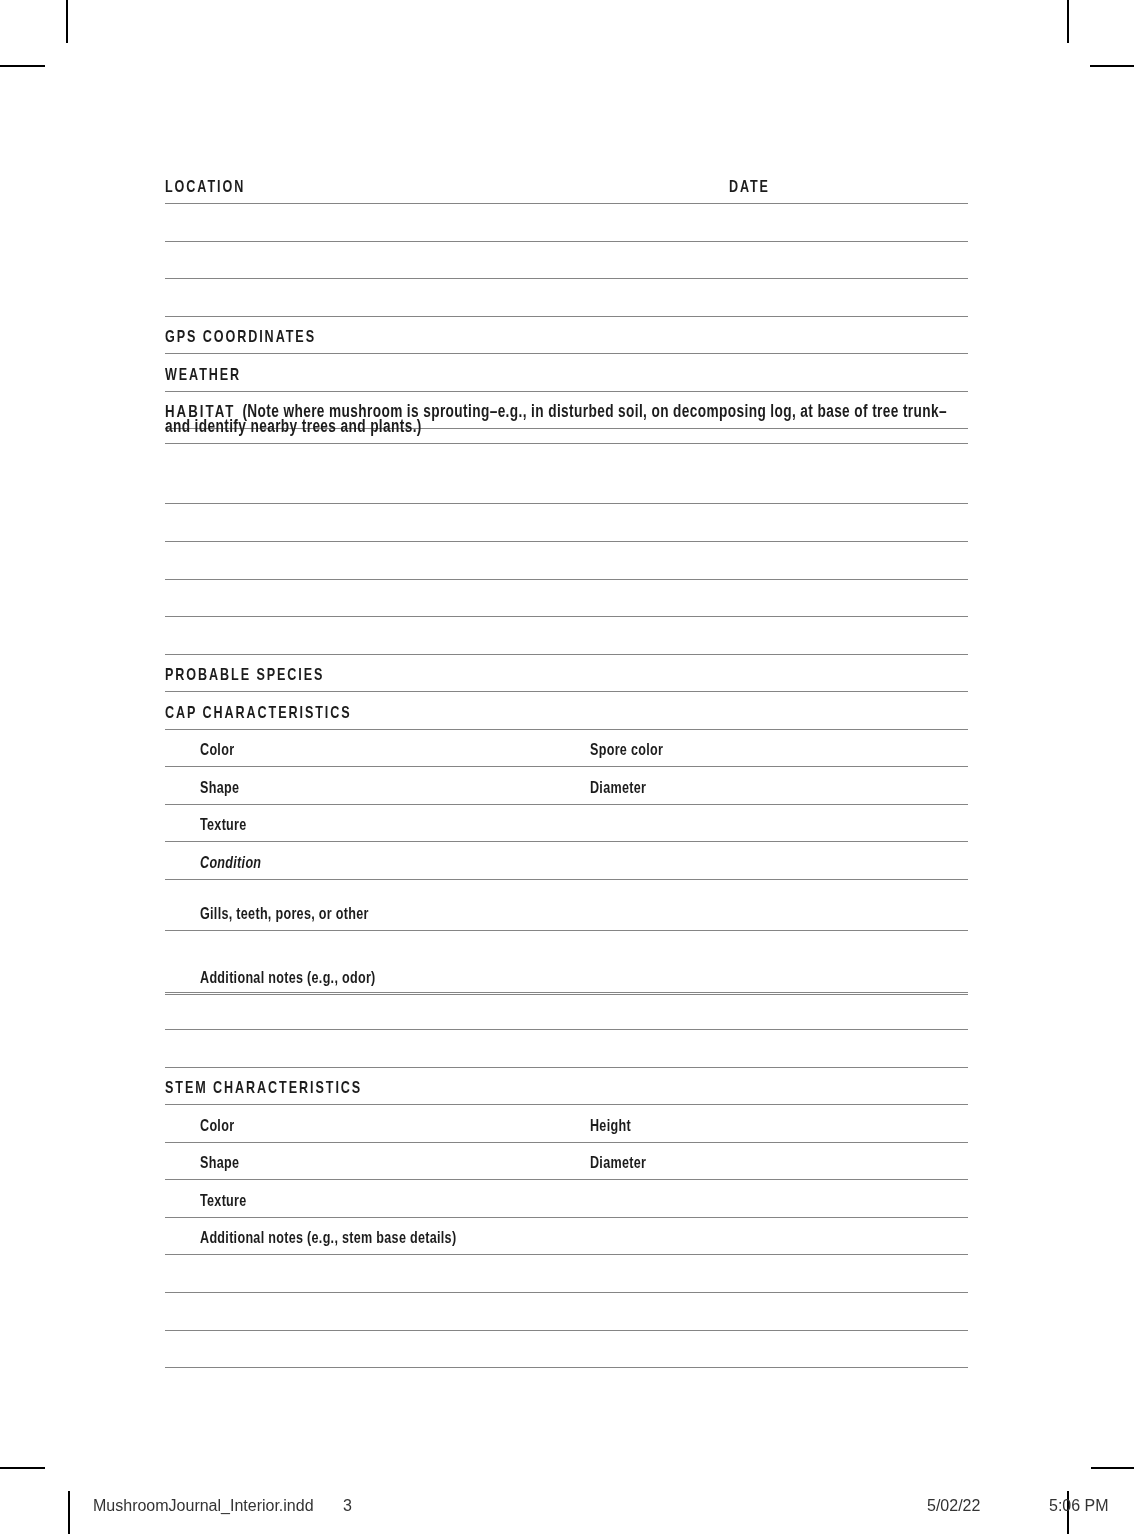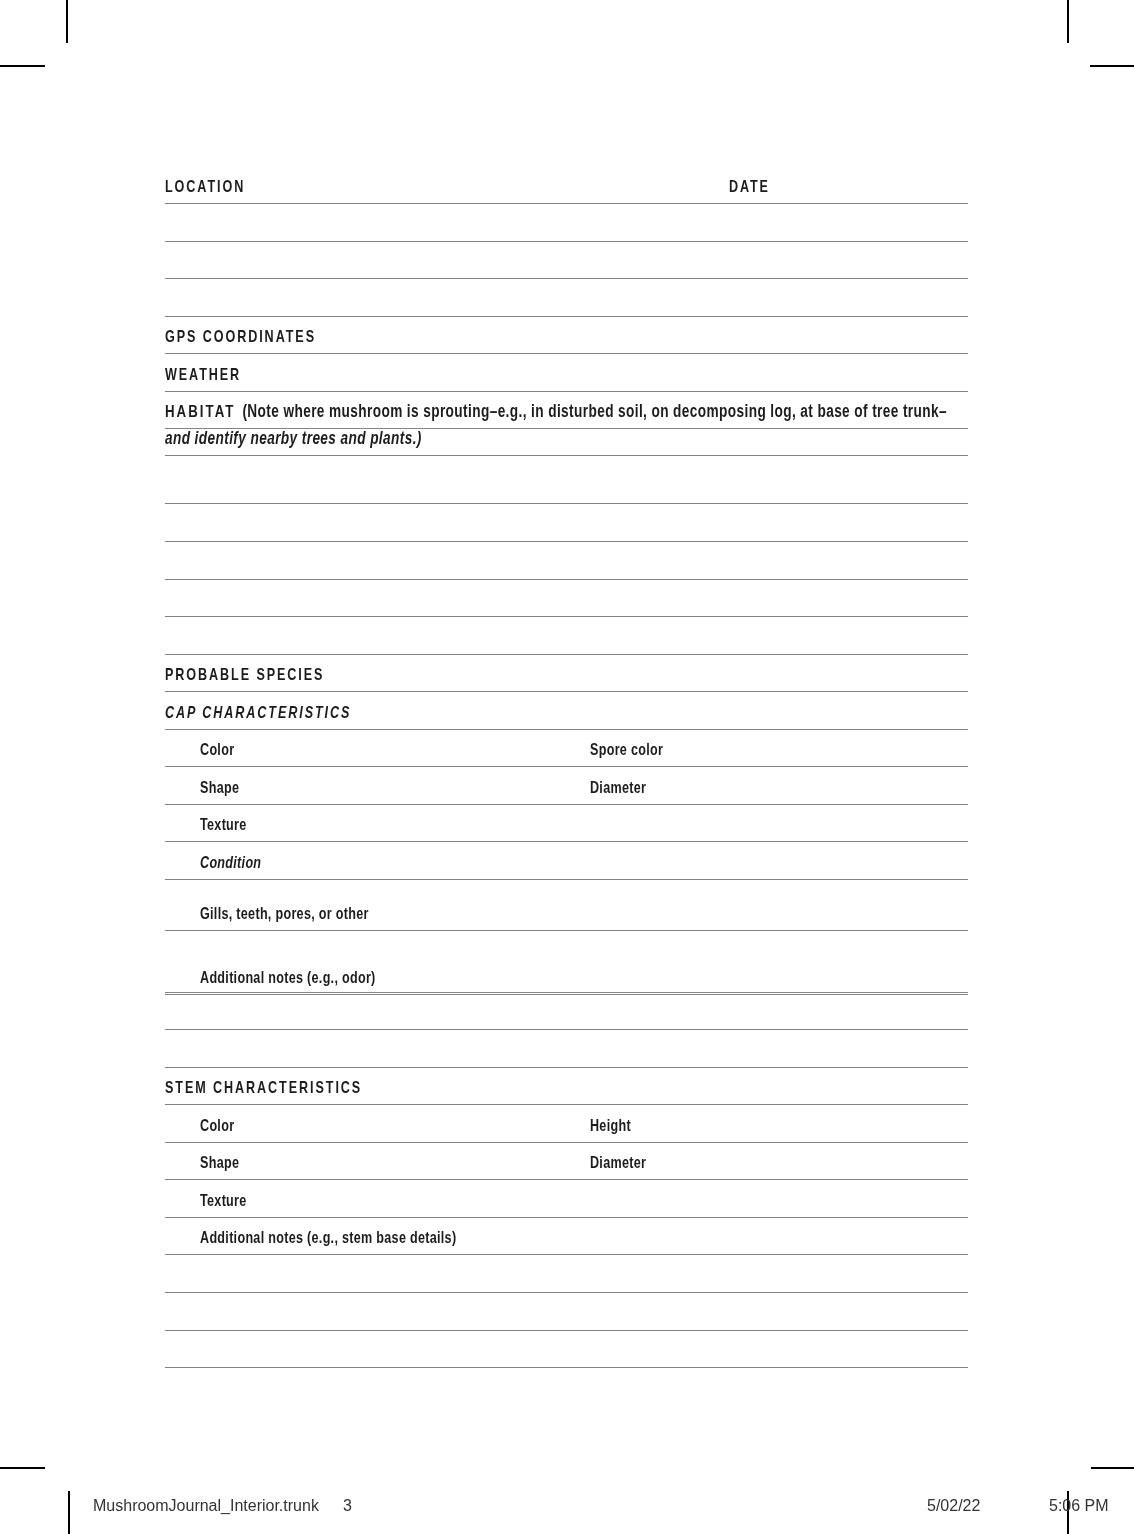--- a/index.html
+++ b/index.html
@@ -43,32 +43,32 @@
       <div class="row" style="top: 279.65px;"></div>
       <div class="row" style="top: 317.2px;">
         <div class="inner hd" style="left: 0px;"><span>GPS COORDINATES</span></div>
       </div>
       <div class="row" style="top: 354.75px;">
         <div class="inner hd" style="left: 0px;"><span>WEATHER</span></div>
       </div>
       <div class="row" style="top: 392.3px;">
         <div class="inner w-note" style="left: 0px;"><span class="hdl">HABITAT</span><span class="note-text">(Note where mushroom is sprouting–e.g., in disturbed soil, on decomposing log, at base of tree trunk–</span></div>
       </div>
-      <div class="row" style="top: 419px; font-style: italic;">
+      <div class="row" style="top: 407px;">
         <div class="inner w-note" style="left: 0px;"><span class="note-text">and identify nearby trees and plants.)</span></div>
       </div>
       <div class="row" style="top: 467.4px;"></div>
       <div class="row" style="top: 504.95px;"></div>
       <div class="row" style="top: 542.5px;"></div>
       <div class="row" style="top: 580.05px;"></div>
       <div class="row" style="top: 617.6px;"></div>
       <div class="row" style="top: 655.15px;">
         <div class="inner hd" style="left: 0px;"><span>PROBABLE SPECIES</span></div>
       </div>
-      <div class="row" style="top: 692.7px; font-style: italic;">
+      <div class="row" style="top: 692.7px;">
         <div class="inner hd" style="left: 0px;"><span>CAP CHARACTERISTICS</span></div>
       </div>
       <div class="row" style="top: 730.25px;">
         <div class="inner sub"><span>Color</span><span class="col2 col2-sub">Spore color</span></div>
       </div>
       <div class="row" style="top: 767.8px;">
         <div class="inner sub"><span>Shape</span><span class="col2 col2-sub">Diameter</span></div>
       </div>
       <div class="row" style="top: 805.35px;">
         <div class="inner sub"><span>Texture</span></div>
@@ -98,17 +98,17 @@
         <div class="inner sub"><span>Texture</span></div>
       </div>
       <div class="row" style="top: 1218.4px; text-align: center;">
         <div class="inner sub"><span>Additional notes (e.g., stem base details)</span></div>
       </div>
       <div class="row" style="top: 1255.95px;"></div>
       <div class="row" style="top: 1293.5px;"></div>
       <div class="row" style="top: 1331.05px;"></div>
     </div>
 
-  <div class="footer-text" style="left:93px;top:1498px;">MushroomJournal_Interior.trunk</div>
+  <div class="footer-text" style="left:93px;top:1498px;">MushroomJournal_Interior.indd</div>
   <div class="footer-text" style="left:343px;top:1498px;">3</div>
   <div class="footer-text" style="left:927px;top:1498px;">5/02/22</div>
   <div class="footer-text" style="left:1049px;top:1498px;">5:06 PM</div>
 </div>
 
 </body></html>

